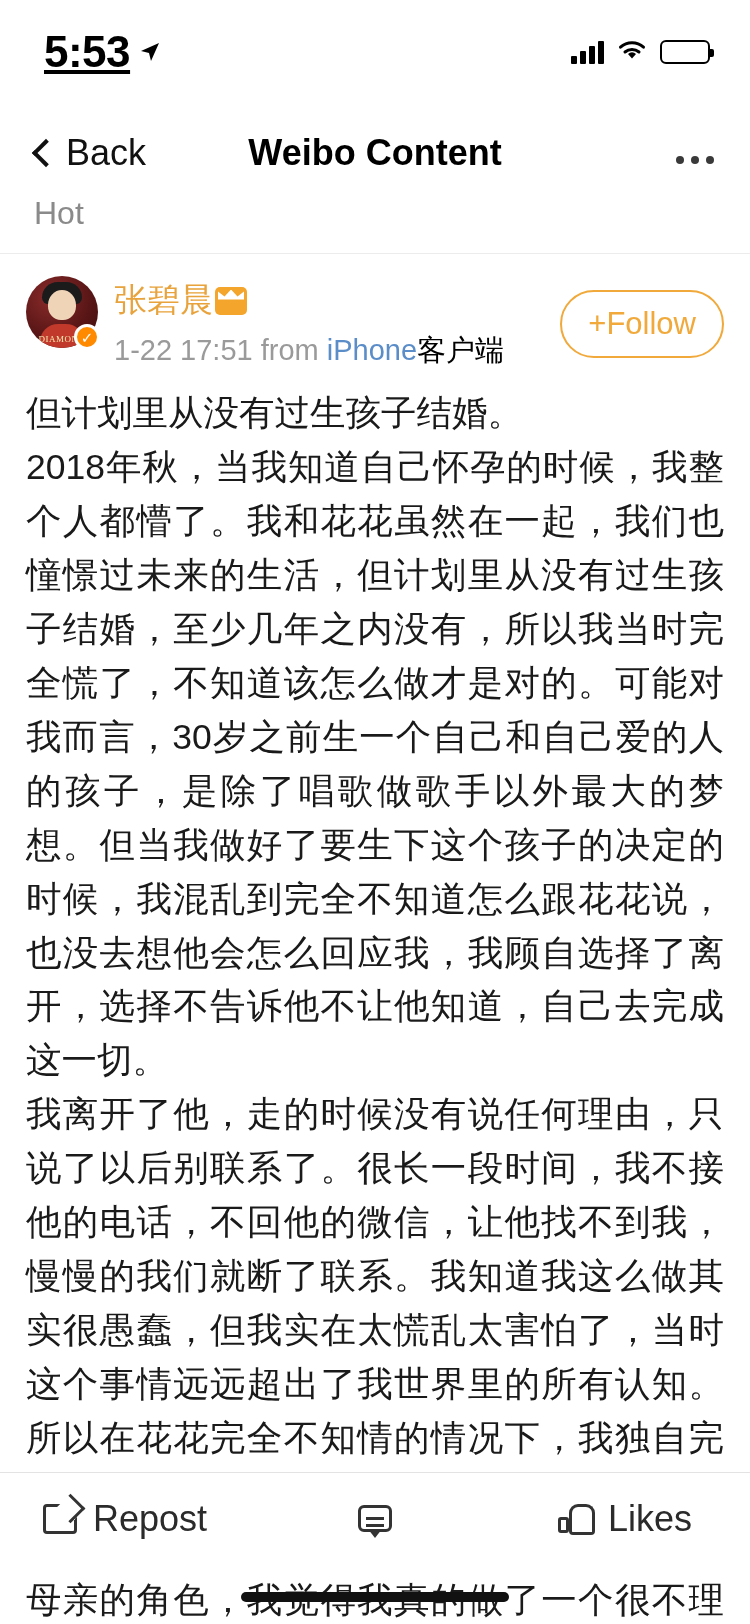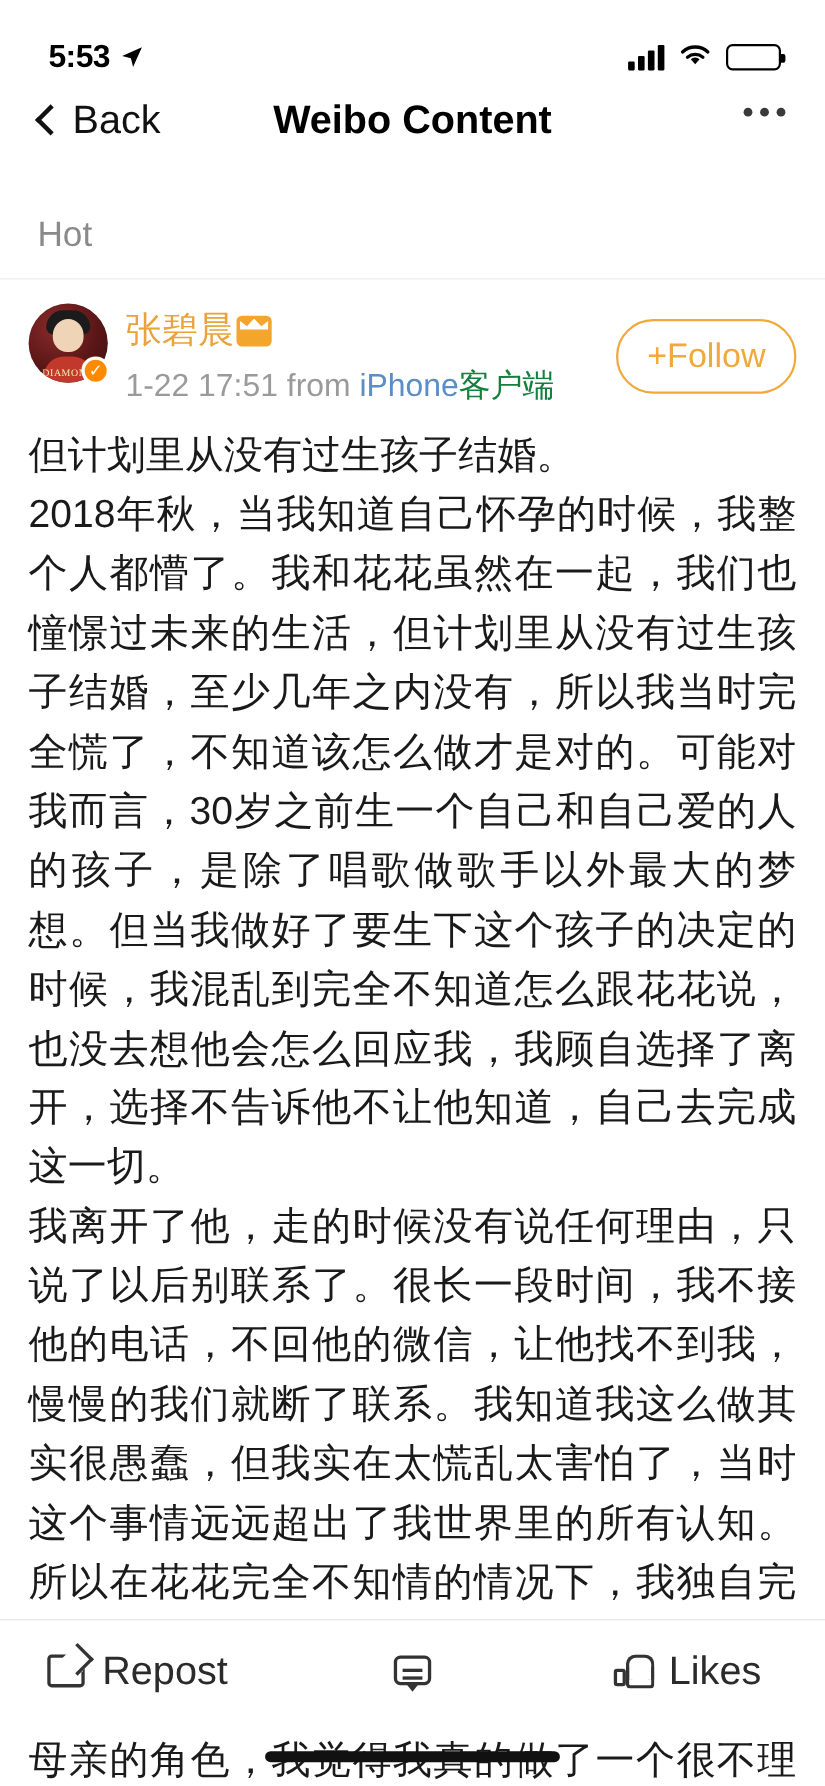--- a/index.html
+++ b/index.html
@@ -20,24 +20,25 @@
     align-items: center;
     justify-content: space-between;
     padding: 16px 40px 0 44px;
   }
   .status-left {
     display: flex;
     align-items: center;
     gap: 8px;
   }
   .status-time {
-    font-size: 29px;
+    font-size: 44px;
     font-weight: 600;
     color: #000;
     letter-spacing: -0.5px;
+    text-decoration: underline;
   }
   .loc-arrow {
     width: 20px; height: 20px;
     position: relative;
     margin-left: 2px;
   }
   .status-right {
     display: flex;
     align-items: center;
     gap: 12px;
@@ -62,21 +63,21 @@
     width: 4px; height: 8px;
     background: #000;
     border-radius: 0 2px 2px 0;
   }
   .battery-fill { height: 100%; background: #000; border-radius: 3px; }
 
   
   .nav-bar {
     height: 86px;
     display: flex;
-    align-items: flex-start;
+    align-items: flex-end;
     padding: 0 36px;
     position: relative;
   }
   .back-btn {
     display: flex;
     align-items: center;
     gap: 6px;
     cursor: pointer;
   }
   .chev {
@@ -211,21 +212,21 @@
     background: #fff;
     clip-path: polygon(0% 100%, 0% 20%, 25% 70%, 50% 0%, 75% 70%, 100% 20%, 100% 100%);
   }
   .sub-row {
     margin-top: 8px;
     font-size: 29px;
     color: #9a9a9a;
     white-space: nowrap;
   }
   .sub-row .src { color: #5b8dc8; }
-  .sub-row .client { color: #15803d; }
+  .sub-row .client { color: #000000; }
   .follow-btn {
     border: 2px solid #f0a93a;
     color: #f0a93a;
     border-radius: 40px;
     padding: 14px 26px;
     font-size: 31px;
     background: #fff;
     white-space: nowrap;
     align-self: center;
     cursor: pointer;

